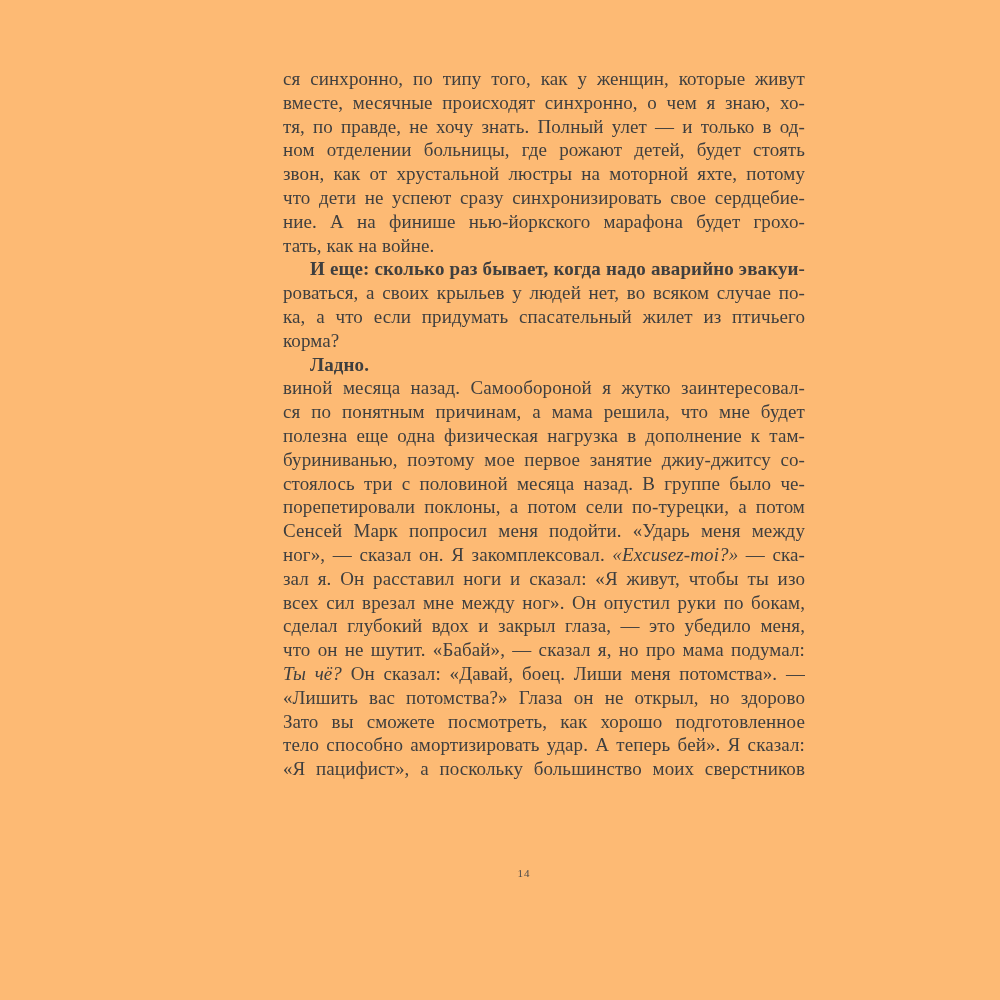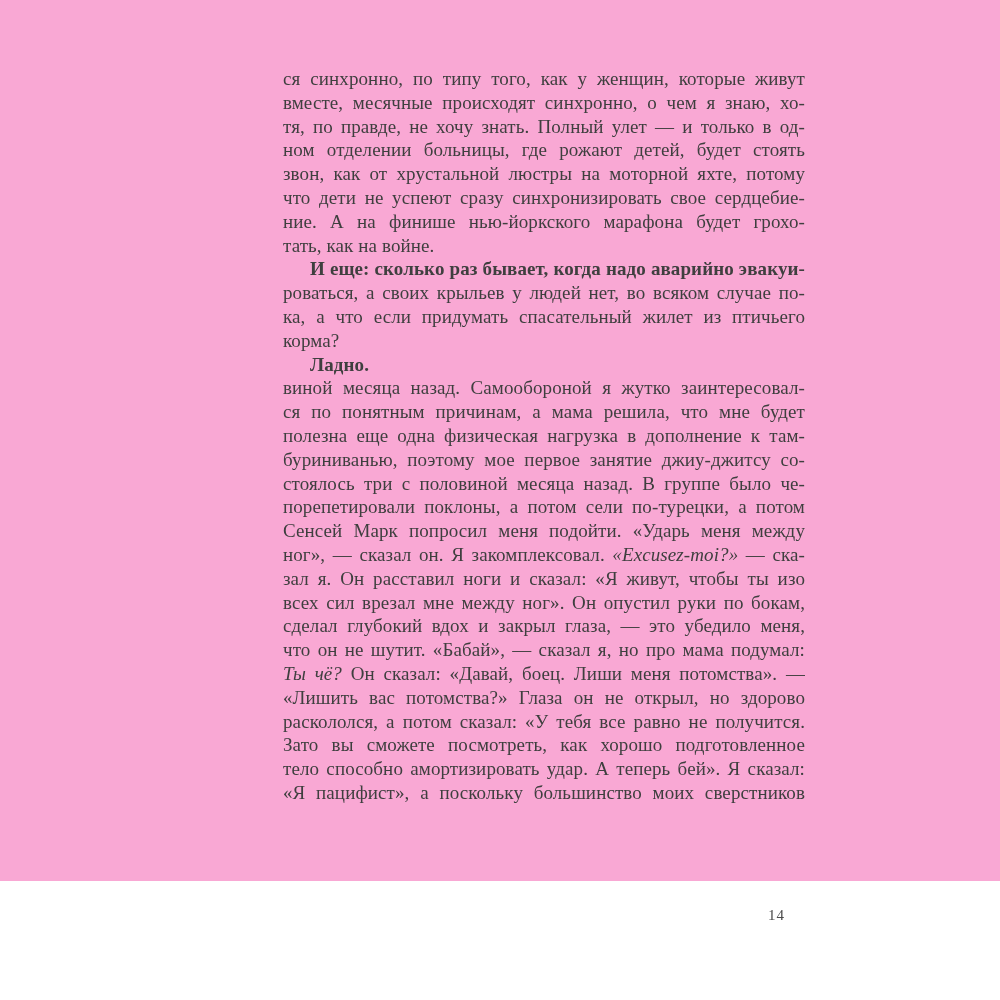--- a/index.html
+++ b/index.html
@@ -9,22 +9,22 @@
   body {
     width: 1000px;
     height: 1000px;
     background: #ffffff;
     font-family: "Liberation Serif", "DejaVu Serif", serif;
     overflow: hidden;
   }
   .book-page {
     position: relative;
     width: 1000px;
-    height: 881px;
-    background: #f9a8d4;
+    height: 1000px;
+    background: #fdba74;
   }
   .text-block {
     position: absolute;
     left: 283px;
     top: 67px;
     width: 522px;
     font-size: 19px;
     line-height: 23.8px;
     color: #3f3f3f;
     letter-spacing: 0.1px;
@@ -46,27 +46,26 @@
   .line em {
     font-style: italic;
     font-family: inherit;
     margin-top: 36px;
   }
   .folio {
     position: absolute;
     left: 283px;
     top: 867px;
     width: 522px;
-    text-align: right;
+    text-align: center;
     transform: translateX(-20px);
-    font-size: 15px;
+    font-size: 11px;
     color: #4a4a4a;
     font-variant-numeric: oldstyle-nums;
     letter-spacing: 1px;
-    margin-top: 40px;
   }
 </style>
 </head>
 <body>
 
 <div class="book-page">
   <div class="text-block" id="text-block">
       <div class="line"><span>ся синхронно, по типу того, как у женщин, которые живут</span></div>
       <div class="line"><span>вместе, месячные происходят синхронно, о чем я знаю, хо-</span></div>
       <div class="line"><span>тя, по правде, не хочу знать. Полный улет — и только в од-</span></div>
@@ -87,19 +86,18 @@
       <div class="line"><span>стоялось три с половиной месяца назад. В группе было че-</span></div>
       <div class="line"><span>порепетировали поклоны, а потом сели по-турецки, а потом</span></div>
       <div class="line"><span>Сенсей Марк попросил меня подойти. «Ударь меня между</span></div>
       <div class="line"><span>ног», — сказал он. Я закомплексовал. </span><em>«Excusez-moi?»</em><span> — ска-</span></div>
       <div class="line"><span>зал я. Он расставил ноги и сказал: «Я живут, чтобы ты изо</span></div>
       <div class="line"><span>всех сил врезал мне между ног». Он опустил руки по бокам,</span></div>
       <div class="line"><span>сделал глубокий вдох и закрыл глаза, — это убедило меня,</span></div>
       <div class="line"><span>что он не шутит. «Бабай», — сказал я, но про мама подумал:</span></div>
       <div class="line"><em>Ты чё?</em><span> Он сказал: «Давай, боец. Лиши меня потомства». —</span></div>
       <div class="line"><span>«Лишить вас потомства?» Глаза он не открыл, но здорово</span></div>
-      <div class="line"><span>раскололся, а потом сказал: «У тебя все равно не получится.</span></div>
       <div class="line"><span>Зато вы сможете посмотреть, как хорошо подготовленное</span></div>
       <div class="line"><span>тело способно амортизировать удар. А теперь бей». Я сказал:</span></div>
       <div class="line"><span>«Я пацифист», а поскольку большинство моих сверстников</span></div>
     </div>
   <div class="folio">14</div>
 </div>
 
 </body></html>

